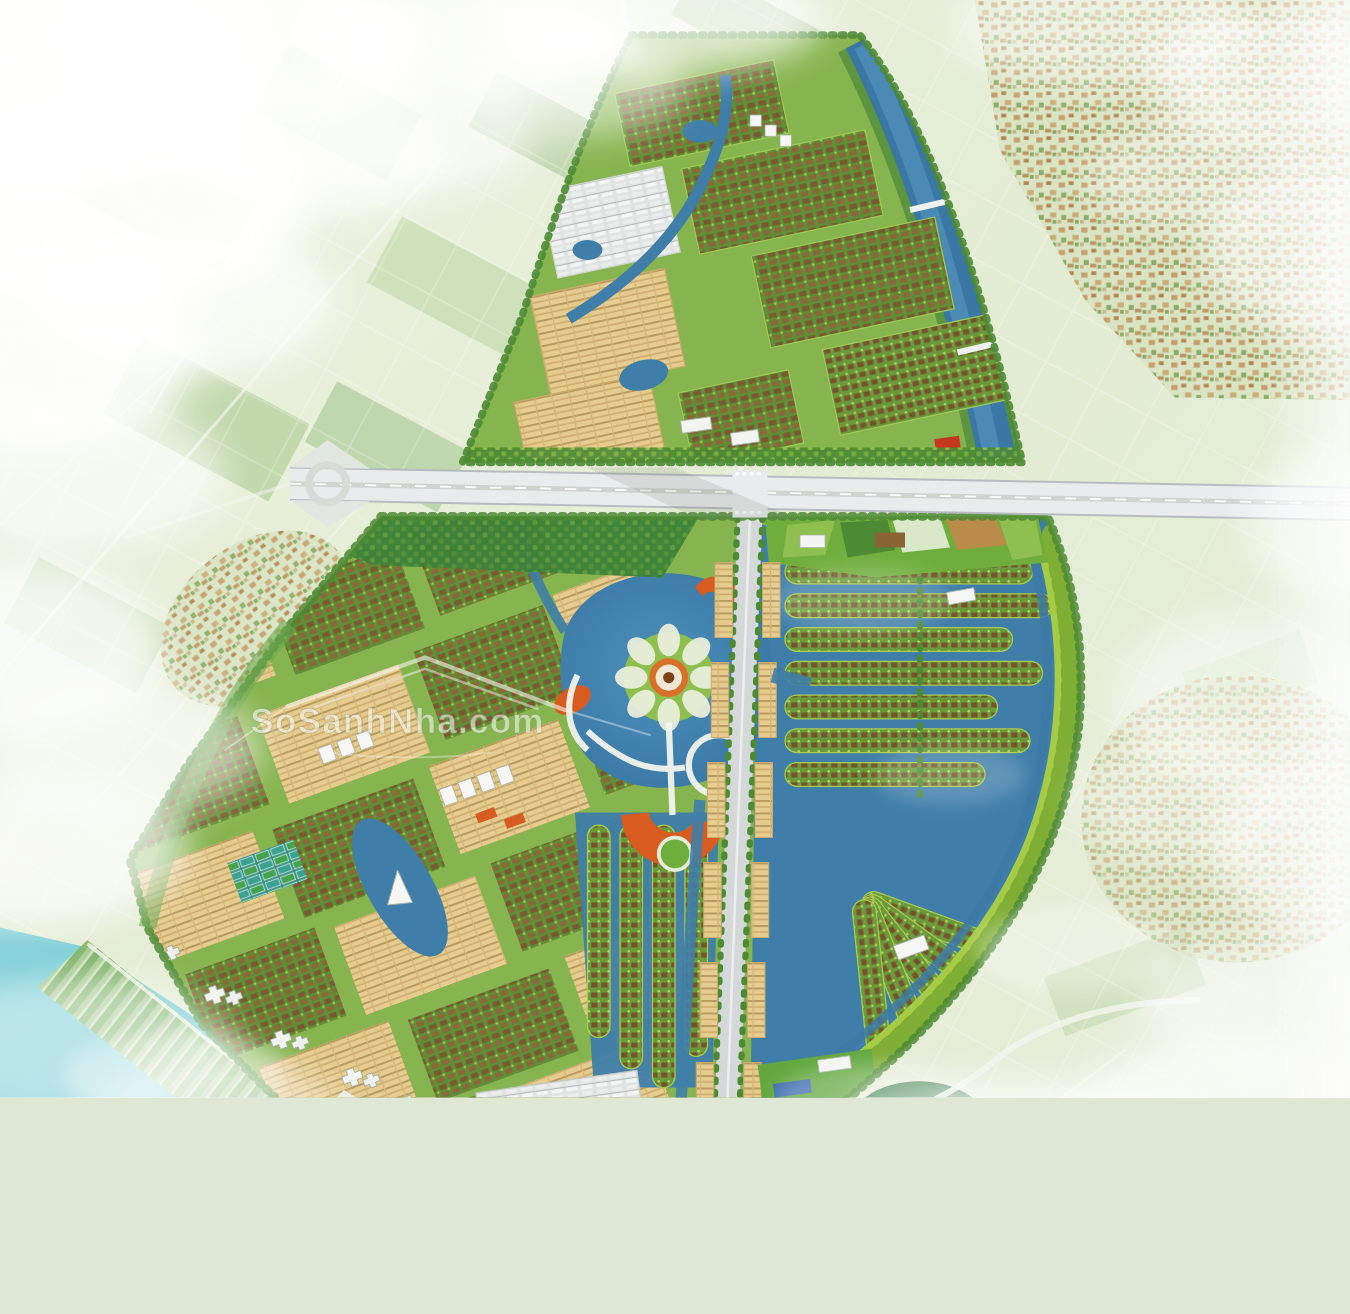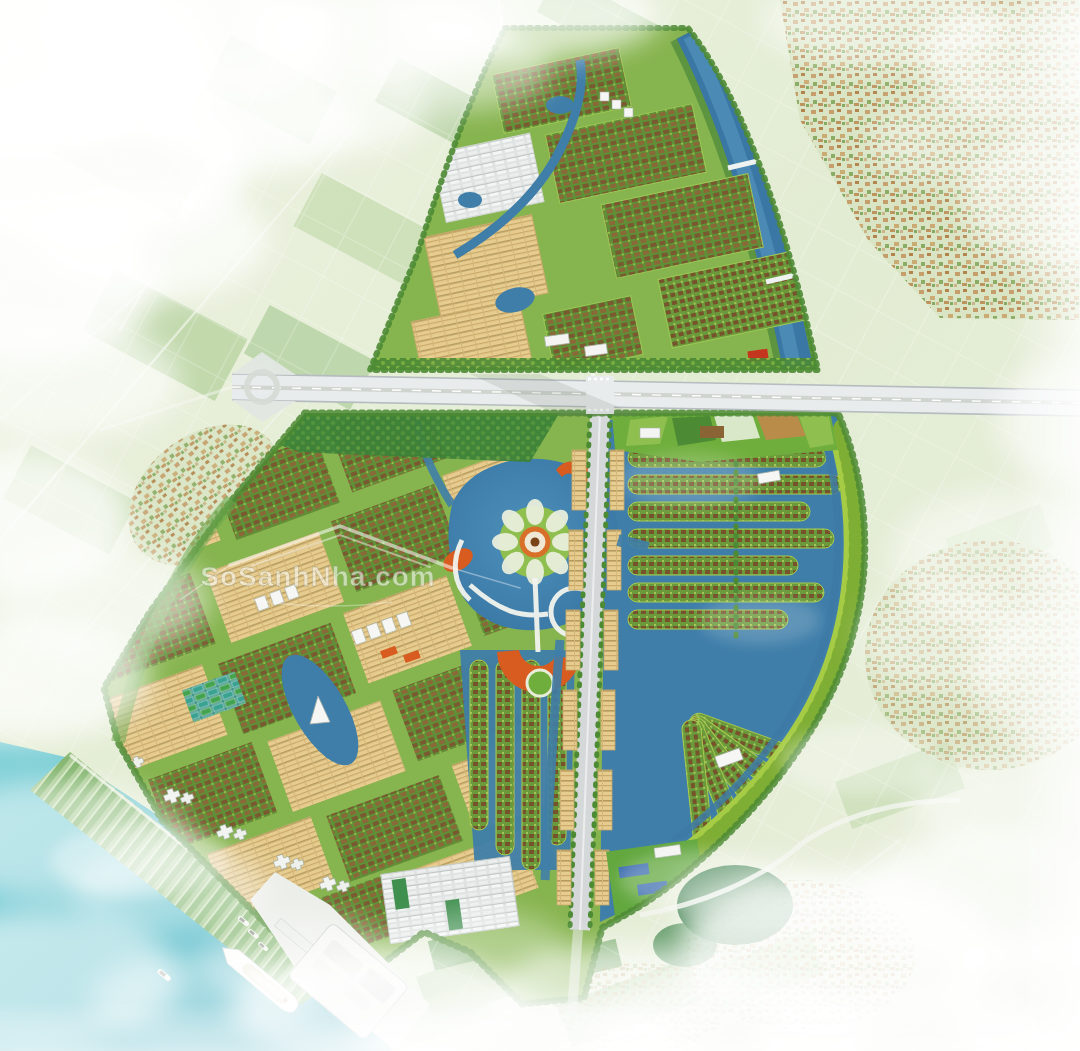--- a/index.html
+++ b/index.html
@@ -1,16 +1,16 @@
 <!DOCTYPE html>
 <html><head>
 <meta charset="utf-8">
 <style>
   html,body{margin:0;padding:0;background:#dfe8d4;}
-  .stage{width:1080px;height:1051px;overflow:hidden;position:relative;font-family:"Liberation Sans",sans-serif;}
+  .stage{width:1080px;height:878px;overflow:hidden;position:relative;font-family:"Liberation Sans",sans-serif;}
   svg{display:block;}
   text{font-family:"Liberation Sans",sans-serif;}
 </style>
 </head>
 <body>
 
 <div class="stage">
 <svg width="1080" height="1051" viewBox="0 0 1080 1051" xmlns="http://www.w3.org/2000/svg">
   <defs>
     <linearGradient id="gBg" x1="0" y1="0" x2="1" y2="1">

